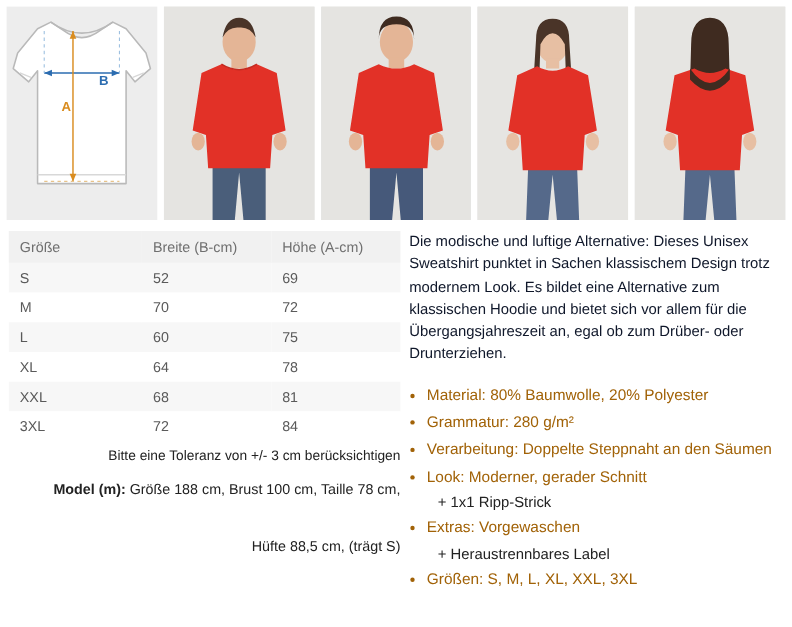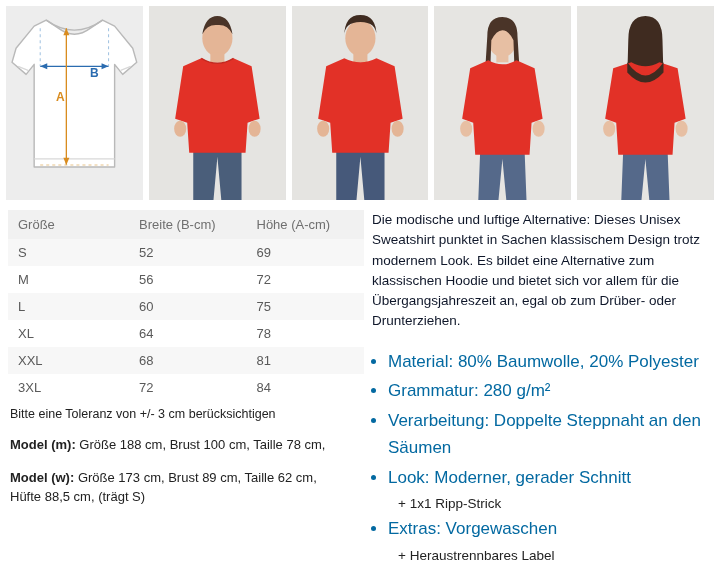--- a/index.html
+++ b/index.html
@@ -86,41 +86,43 @@
   table.size-table tbody tr:nth-child(odd) { background: #f7f7f7; }
   table.size-table tbody tr:nth-child(even) { background: #ffffff; }
   table.size-table th.col-size, table.size-table td.col-size { width: 34%; }
   table.size-table th.col-b, table.size-table td.col-b { width: 33%; }
   table.size-table th.col-a, table.size-table td.col-a { width: 33%; }
 
   .tolerance {
     font-size: 12.5px;
     color: #222;
     margin: 6px 0 0 2px;
+    text-align: right;
   }
   .model-block {
     font-size: 13px;
     line-height: 1.42;
     margin-top: 15px;
     margin-left: 2px;
+    text-align: right;
   }
   .model-block b { font-weight: bold; }
 
   .intro {
     font-size: 13.5px;
     line-height: 1.5;
     color: #0f172a;
     margin: 0 0 16px 0;
   }
   ul.specs {
     margin: 0;
     padding-left: 16px;
-    font-size: 17px;
+    font-size: 14px;
     line-height: 1.62;
-    color: #0369a1;
+    color: #a16207;
   }
   ul.specs li { margin-bottom: 2px; }
   .sub-line {
     padding-left: 26px;
     font-size: 13.5px;
     line-height: 1.62;
   }
 </style>
 </head>
 <body>
@@ -227,21 +229,21 @@
           </tr>
         </thead>
         <tbody>
           <tr>
             <td class="col-size">S</td>
             <td class="col-b">52</td>
             <td class="col-a">69</td>
           </tr>
           <tr>
             <td class="col-size">M</td>
-            <td class="col-b">56</td>
+            <td class="col-b">70</td>
             <td class="col-a">72</td>
           </tr>
           <tr>
             <td class="col-size">L</td>
             <td class="col-b">60</td>
             <td class="col-a">75</td>
           </tr>
           <tr>
             <td class="col-size">XL</td>
             <td class="col-b">64</td>
@@ -260,21 +262,21 @@
         </tbody>
       </table>
 
       <div class="tolerance">Bitte eine Toleranz von +/- 3 cm berücksichtigen</div>
 
       <div class="model-block">
         <span><b>Model (m):</b><span> Größe 188 cm, Brust 100 cm, Taille 78 cm,</span></span><br>
       </div>
 
       <div class="model-block">
-        <span><b>Model (w):</b><span> Größe 173 cm, Brust 89 cm, Taille 62 cm,</span></span><br>
+        <br>
         <span>Hüfte 88,5 cm, (trägt S)</span>
       </div>
     </div>
 
     <div class="right-col">
       <p class="intro">Die modische und luftige Alternative: Dieses Unisex Sweatshirt punktet in Sachen klassischem Design trotz modernem Look. Es bildet eine Alternative zum klassischen Hoodie und bietet sich vor allem für die Übergangsjahreszeit an, egal ob zum Drüber- oder Drunterziehen.</p>
       <ul class="specs">
         <li>Material: 80% Baumwolle, 20% Polyester</li>
         <li>Grammatur: 280 g/m²</li>
         <li>Verarbeitung: Doppelte Steppnaht an den Säumen</li>

